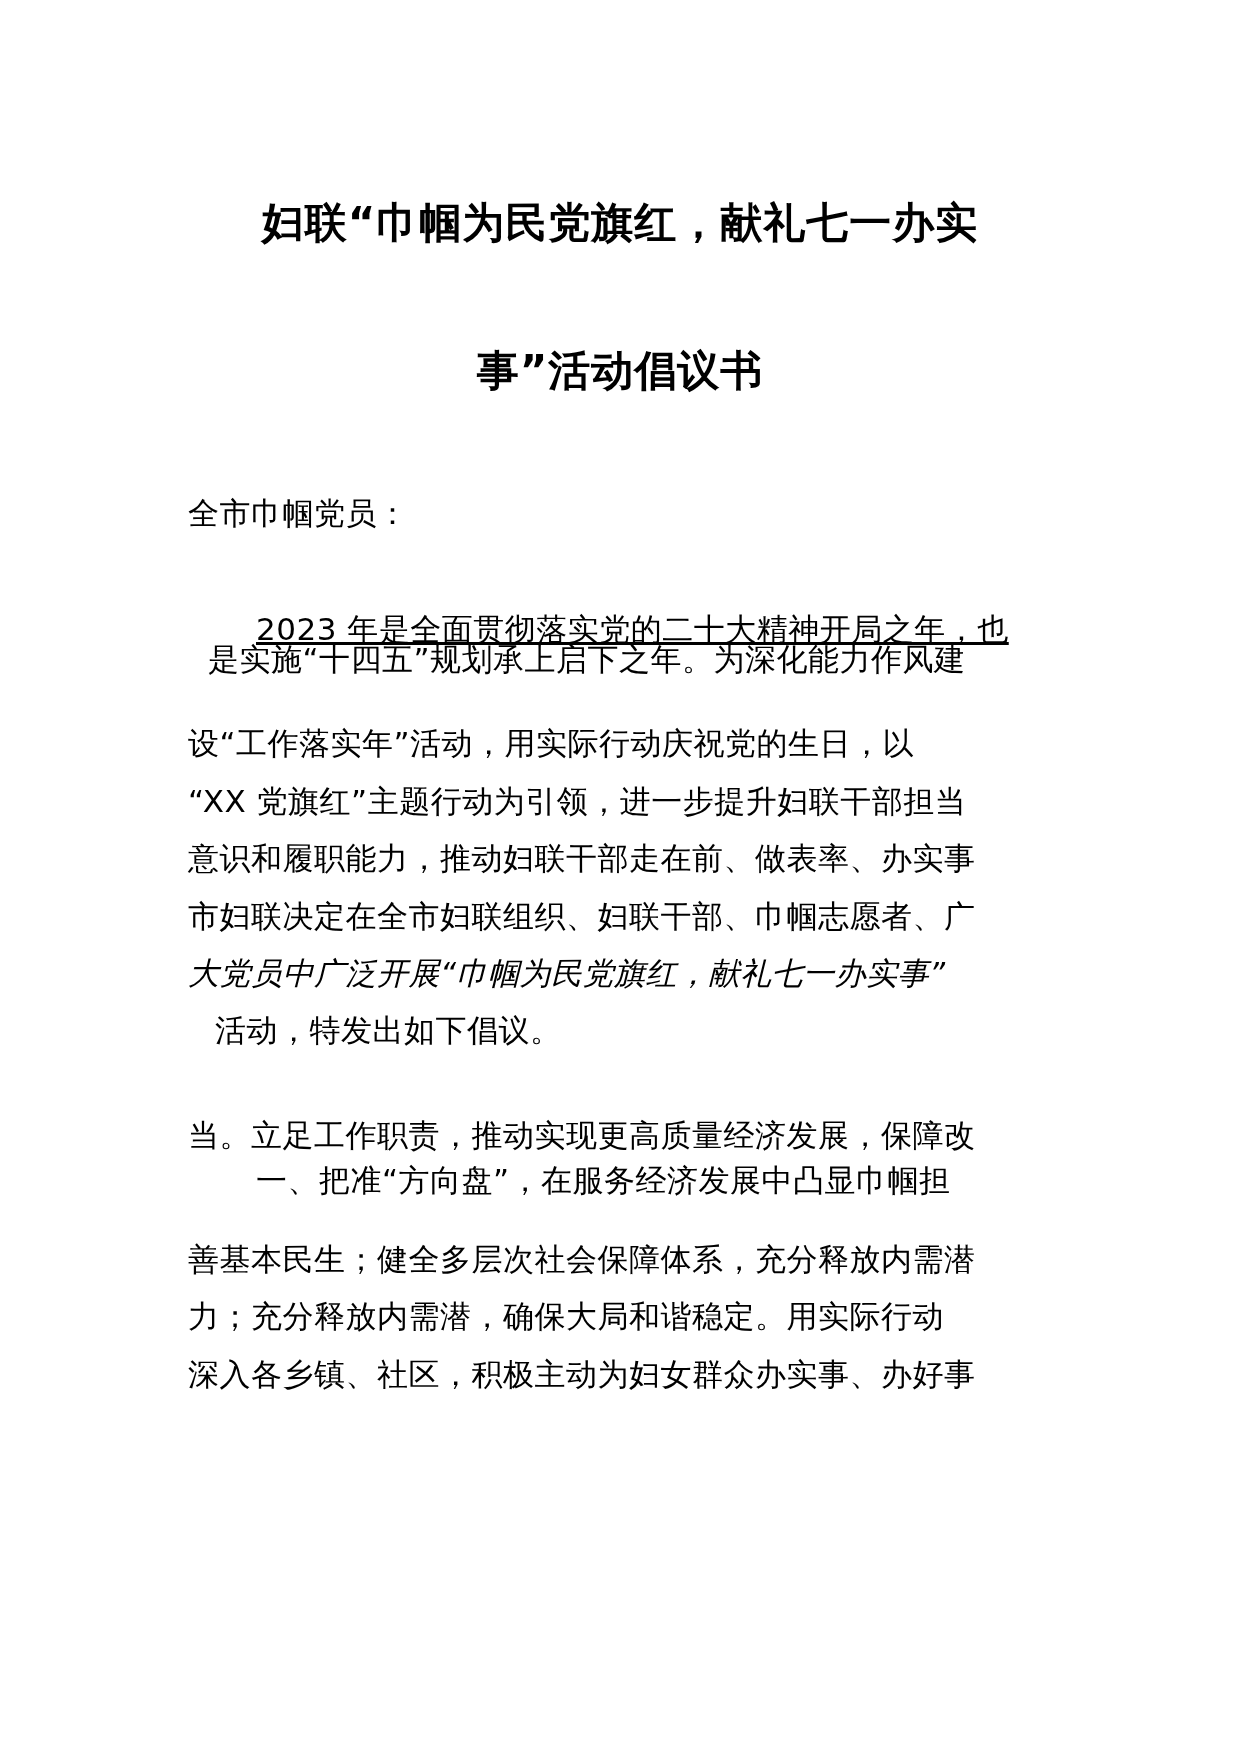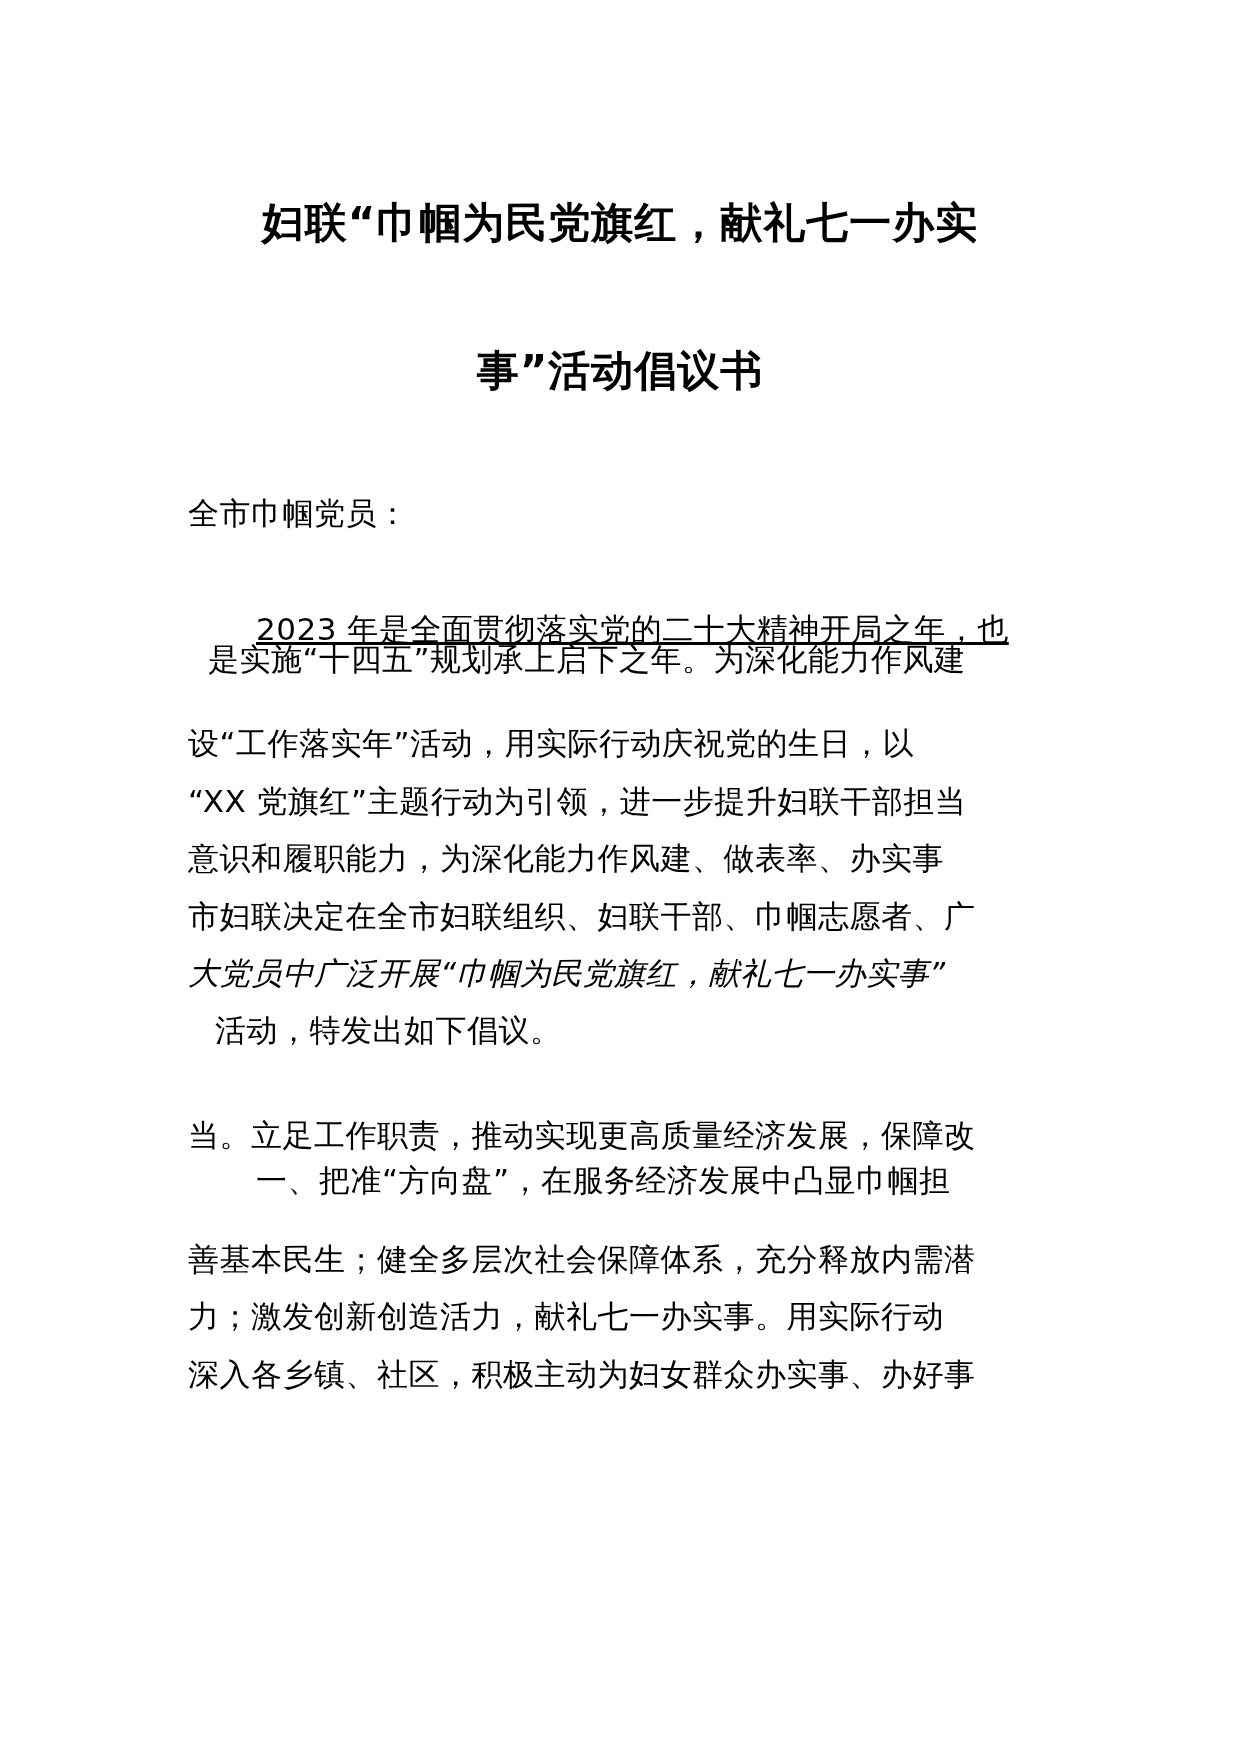--- a/index.html
+++ b/index.html
@@ -18,23 +18,23 @@
 <div>
   <div class="title-line" style="top:198px;">妇联“巾帼为民党旗红，献礼七一办实</div>
   <div class="title-line" style="top:346px;">事”活动倡议书</div>
 
   <div class="line" style="top:493px;">全市巾帼党员：</div>
 
   <div class="line indent" style="top:609px;text-decoration:underline;">2023 年是全面贯彻落实党的二十大精神开局之年，也</div>
   <div class="line" style="top:639px;margin-left:20px;">是实施“十四五”规划承上启下之年。为深化能力作风建</div>
   <div class="line" style="top:723px;">设“工作落实年”活动，用实际行动庆祝党的生日，以</div>
   <div class="line" style="top:781px;">“XX 党旗红”主题行动为引领，进一步提升妇联干部担当</div>
-  <div class="line" style="top:838px;">意识和履职能力，为深化能力作风建、做表率、办实事</div>
+  <div class="line" style="top:838px;">意识和履职能力，推动妇联干部走在前、做表率、办实事</div>
   <div class="line" style="top:896px;">市妇联决定在全市妇联组织、妇联干部、巾帼志愿者、广</div>
   <div class="line" style="top:953px;font-style:italic;">大党员中广泛开展“巾帼为民党旗红，献礼七一办实事”</div>
   <div class="line" style="top:1010px;margin-left:27px;">活动，特发出如下倡议。</div>
 
   <div class="line indent" style="top:1160px;">一、把准“方向盘”，在服务经济发展中凸显巾帼担</div>
   <div class="line" style="top:1115px;">当。立足工作职责，推动实现更高质量经济发展，保障改</div>
   <div class="line" style="top:1239px;">善基本民生；健全多层次社会保障体系，充分释放内需潜</div>
-  <div class="line" style="top:1296px;">力；激发创新创造活力，献礼七一办实事。用实际行动</div>
+  <div class="line" style="top:1296px;">力；充分释放内需潜，确保大局和谐稳定。用实际行动</div>
   <div class="line" style="top:1354px;">深入各乡镇、社区，积极主动为妇女群众办实事、办好事</div>
 </div>
 
 </body></html>

